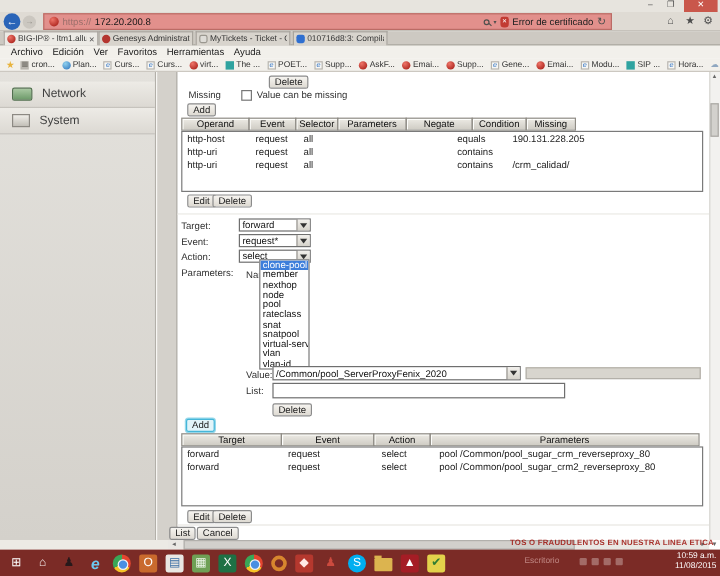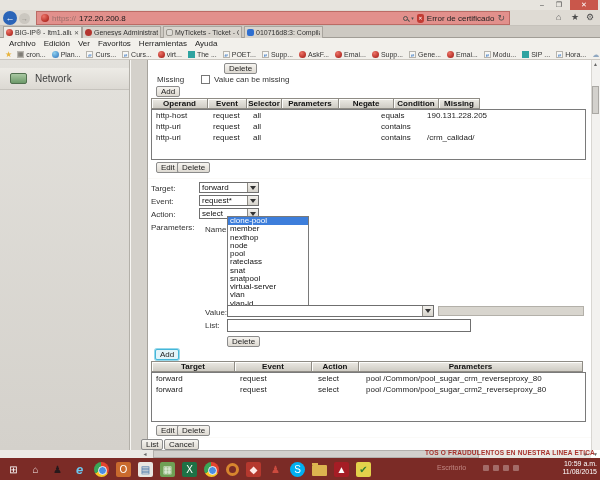--- a/index.html
+++ b/index.html
@@ -56,21 +56,21 @@
   .icon-system{width:15px;height:11px;border:1px solid #8c8983;background:linear-gradient(#f0eee9,#c2bfb8)}
   .splitter{position:absolute;left:130px;top:60px;width:18px;height:390px;background:#d4d1cb;border-left:1px solid #f7f6f3;border-right:1px solid #a6a39d}
   .mainbg{position:absolute;left:148px;top:60px;width:443px;height:390px;background:#fff}
 
   
   .btn{position:absolute;height:11px;background:linear-gradient(#f6f4f0,#dedad2);border:1px solid #8b8b8b;border-radius:2px;font-size:8px;padding:0 4px;color:#222;display:flex;align-items:center;white-space:nowrap}
   .add-focused{background:#e2f4f9;border-color:#44b6d9;box-shadow:0 0 0 1px rgba(80,190,220,.6)}
   .label8{position:absolute;font-size:8px;color:#333;white-space:nowrap}
   .checkbox{position:absolute;width:9px;height:9px;background:#fff;border:1px solid #777}
   .thead{position:absolute;display:flex}
-  .th{height:11px;background:linear-gradient(#eceae4,#cfccc4);border:1px solid #8f8c85;box-shadow:inset 1px 1px 0 #fdfdfb;font-size:8px;font-weight:bold;text-align:center;line-height:10px;color:#111;margin-left:-1px;overflow:hidden;white-space:nowrap}
+  .th{height:11px;background:linear-gradient(#eceae4,#cfccc4);border:1px solid #8f8c85;box-shadow:inset 1px 1px 0 #fdfdfb;font-size:8px;font-weight:normal;text-align:center;line-height:10px;color:#111;margin-left:-1px;overflow:hidden;white-space:nowrap}
   .th:first-child{margin-left:0}
   .listbox{position:absolute;background:#fff;border:1px solid #7a7a7a;overflow:hidden}
   .tr{display:flex;height:11px;line-height:11px;font-size:8px;color:#222}
   .td{padding-left:4px;white-space:nowrap;overflow:hidden;flex:none}
   .select{position:absolute;height:11px;background:#fff;border:1px solid #6f6f6f;font-size:8px;display:flex;align-items:center;padding-left:2px;color:#111;white-space:nowrap}
   .sel-arrow{position:absolute;right:0;top:0;bottom:0;width:11px;background:linear-gradient(#f2f0ec,#d6d3cb);border-left:1px solid #8f8c85;display:flex;align-items:center;justify-content:center}
   .sel-arrow::after{content:"";border-left:3px solid transparent;border-right:3px solid transparent;border-top:4px solid #333}
   .opt{height:8.27px;font-size:8px;line-height:8.3px;padding-left:2px;color:#111;white-space:nowrap;overflow:hidden}
   .opt.selected{background:#3d7edb;color:#fff}
   .graybar{position:absolute;background:#d8d5ce;border:1px solid #b3b0a9}
@@ -229,20 +229,24 @@
         <span class="favico cloud">☁</span>
       </span>
     </span>
 </div>
 
 <div class="sidebar" id="sidebar">
     <div class="side-item">
       <span class="sideicon icon-network"></span>
       <span class="side-label">Network</span>
     </div>
+    <div class="side-item">
+      <span class="sideicon icon-system"></span>
+      <span class="side-label">System</span>
+    </div>
   </div>
 <div class="splitter"></div>
 <div class="mainbg"></div>
 
 <div class="btn" style="left:224px;top:63px">Delete</div>
 <span class="label8" style="left:157px;top:75px">Missing</span>
 <div class="checkbox" style="left:201px;top:75px"></div>
 <span class="label8" style="left:214px;top:75px">Value can be missing</span>
 <div class="btn" style="left:156px;top:86px">Add</div>
 
@@ -300,36 +304,37 @@
   <span>request*</span>
   <span class="sel-arrow"></span>
 </div>
 <span class="label8" style="left:151px;top:210px">Action:</span>
 <div class="select" style="left:199px;top:208px;width:60px">
   <span>select</span>
   <span class="sel-arrow"></span>
 </div>
 <span class="label8" style="left:151px;top:223px">Parameters:</span>
 <span class="label8" style="left:205px;top:225px">Name:</span>
-<div class="listbox" id="name-listbox" style="left:227px;top:216px;width:82px;height:92px">
+<div class="listbox" id="name-listbox" style="left:216px;top:216px;width:42px;height:92px">
     <div class="opt selected">clone-pool</div>
     <div class="opt">member</div>
     <div class="opt">nexthop</div>
     <div class="opt">node</div>
     <div class="opt">pool</div>
     <div class="opt">rateclass</div>
     <div class="opt">snat</div>
     <div class="opt">snatpool</div>
     <div class="opt">virtual-server</div>
     <div class="opt">vlan</div>
     <div class="opt">vlan-id</div>
   </div>
 
 <span class="label8" style="left:205px;top:308px">Value:</span>
 <div class="select" style="left:227px;top:305px;width:207px;height:12px">
+  <span>/Common/pool_ServerProxyFenix_2020</span>
   <span class="sel-arrow"></span>
 </div>
 <div class="graybar" style="left:438px;top:306px;width:146px;height:10px"></div>
 <span class="label8" style="left:205px;top:321px">List:</span>
 <input class="input" style="left: 227px; top: 319px; width: 244px; height: 13px;" value="">
 <div class="btn" style="left:227px;top:336px">Delete</div>
 <div class="btn add-focused" style="left:155px;top:349px">Add</div>
 
 <div class="thead" id="act-head" style="left:151px;top:361px">
     <div class="th" style="width: 84px;">Target</div>

